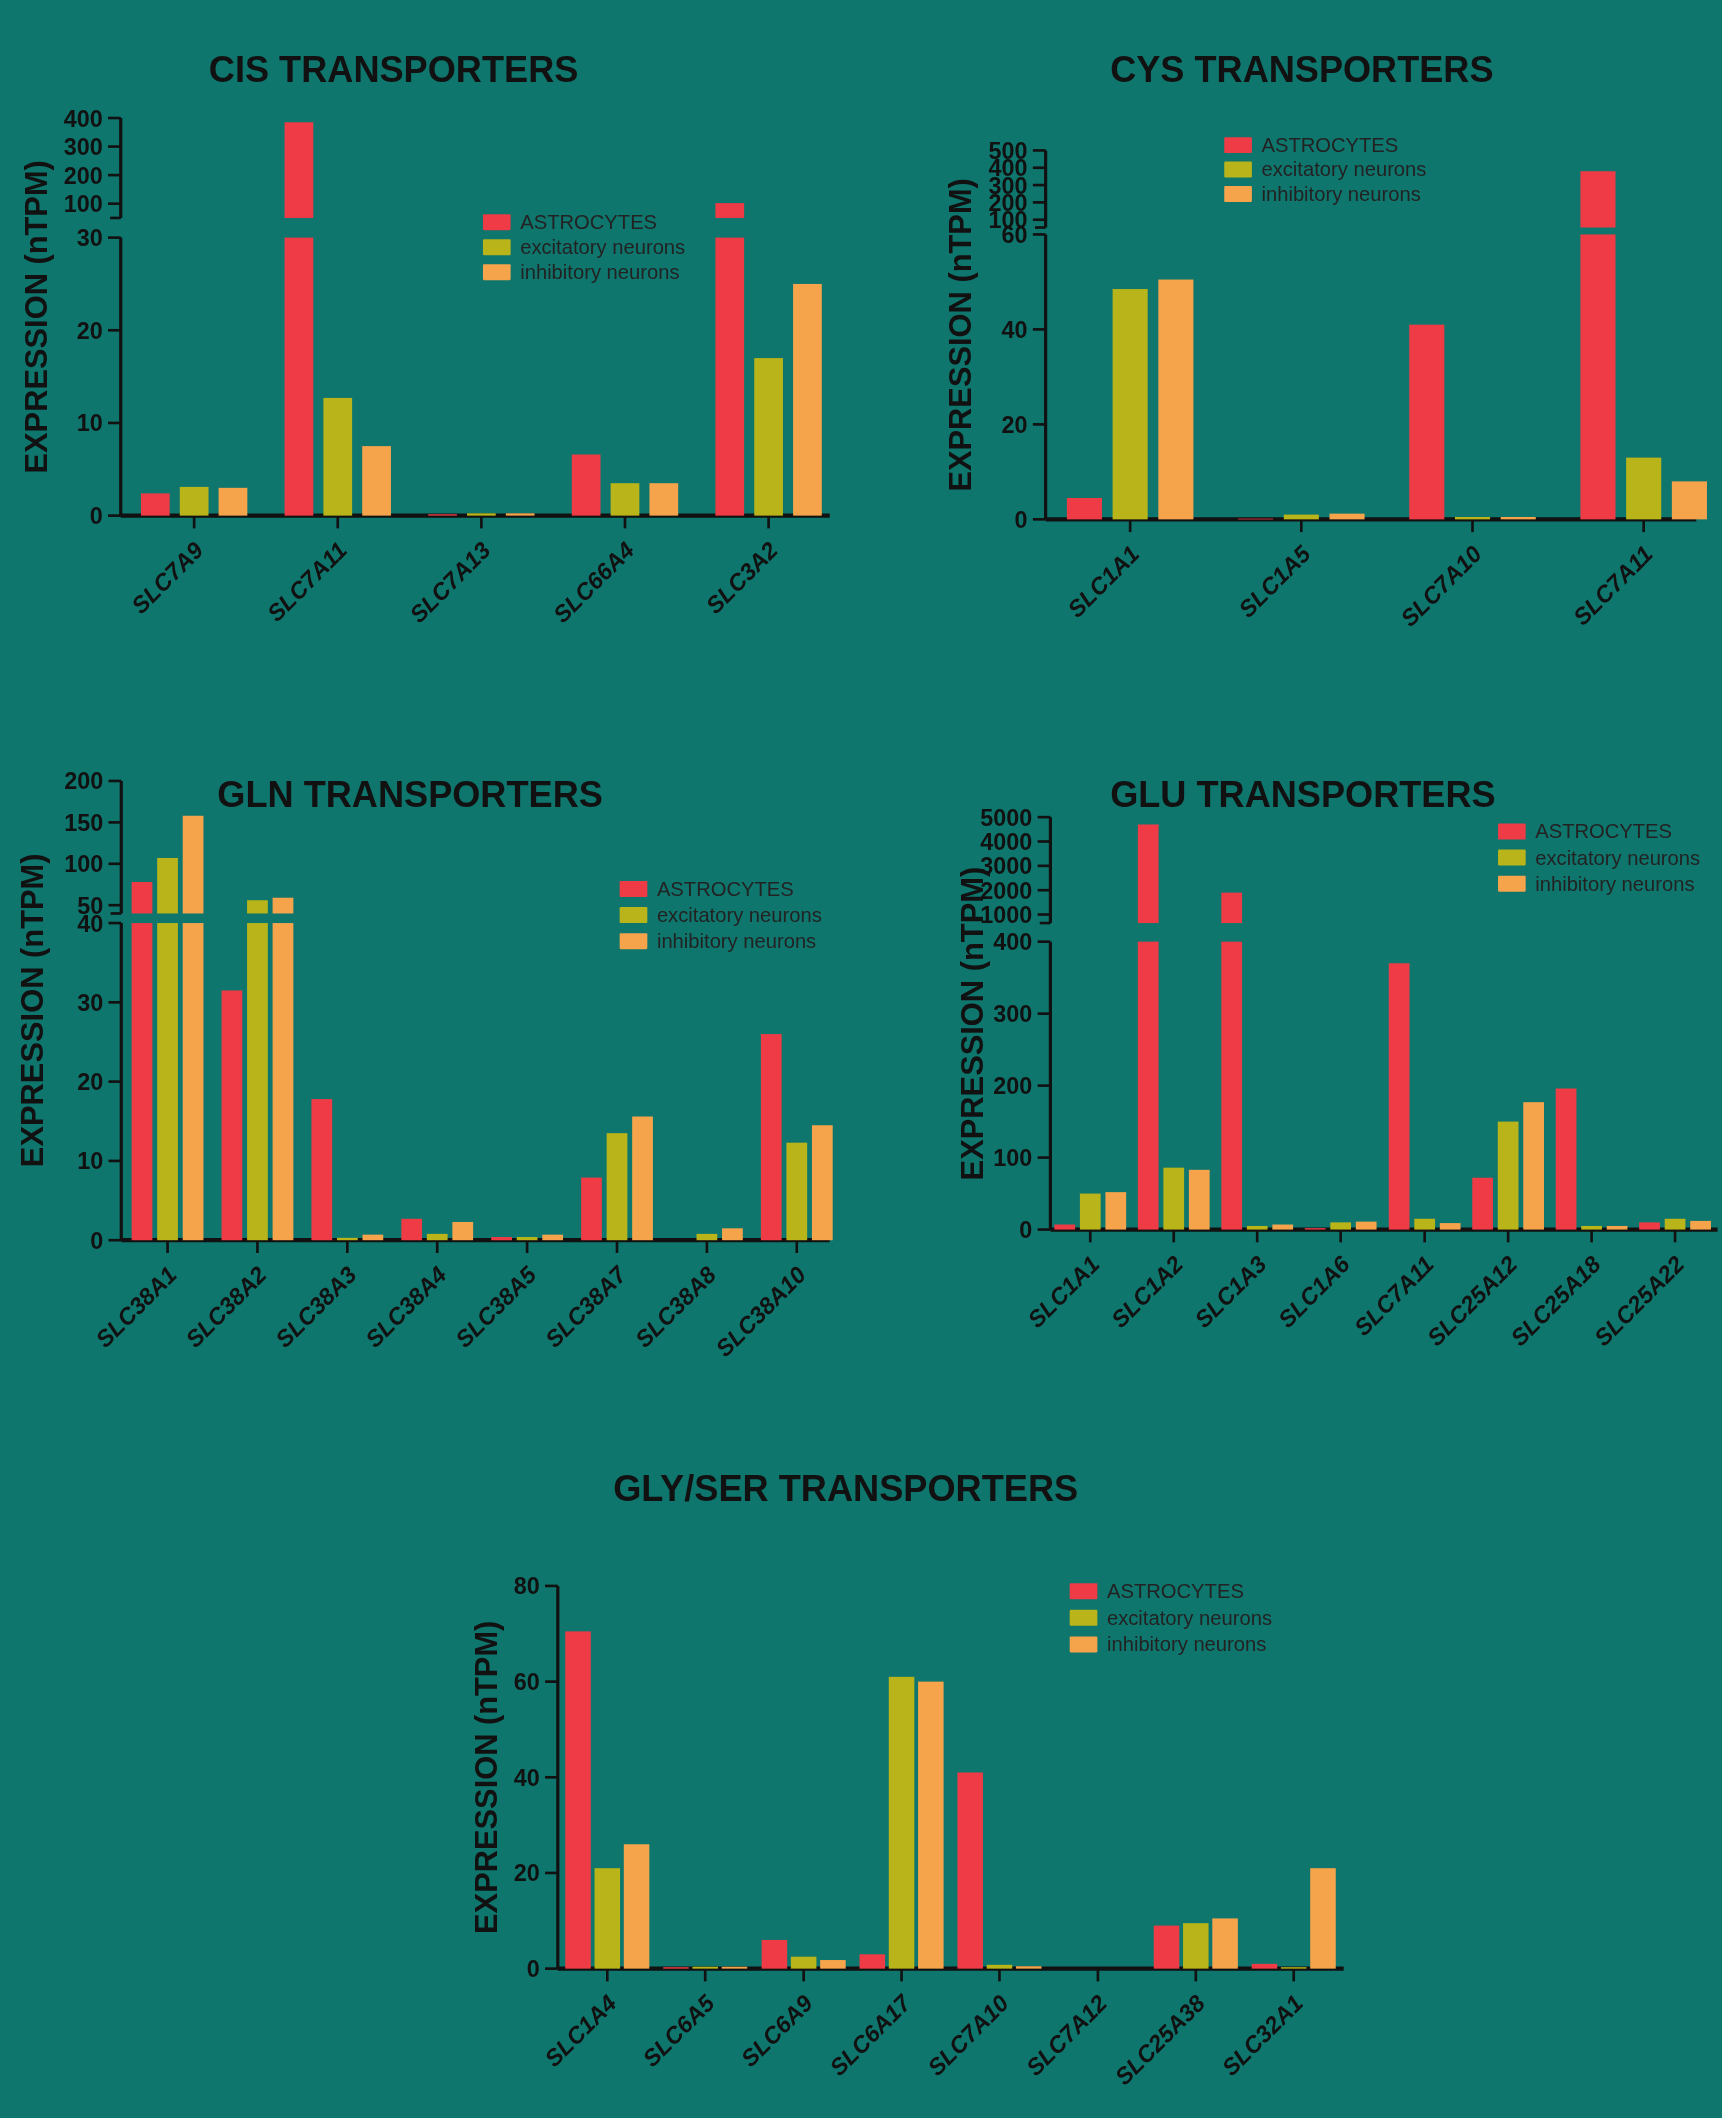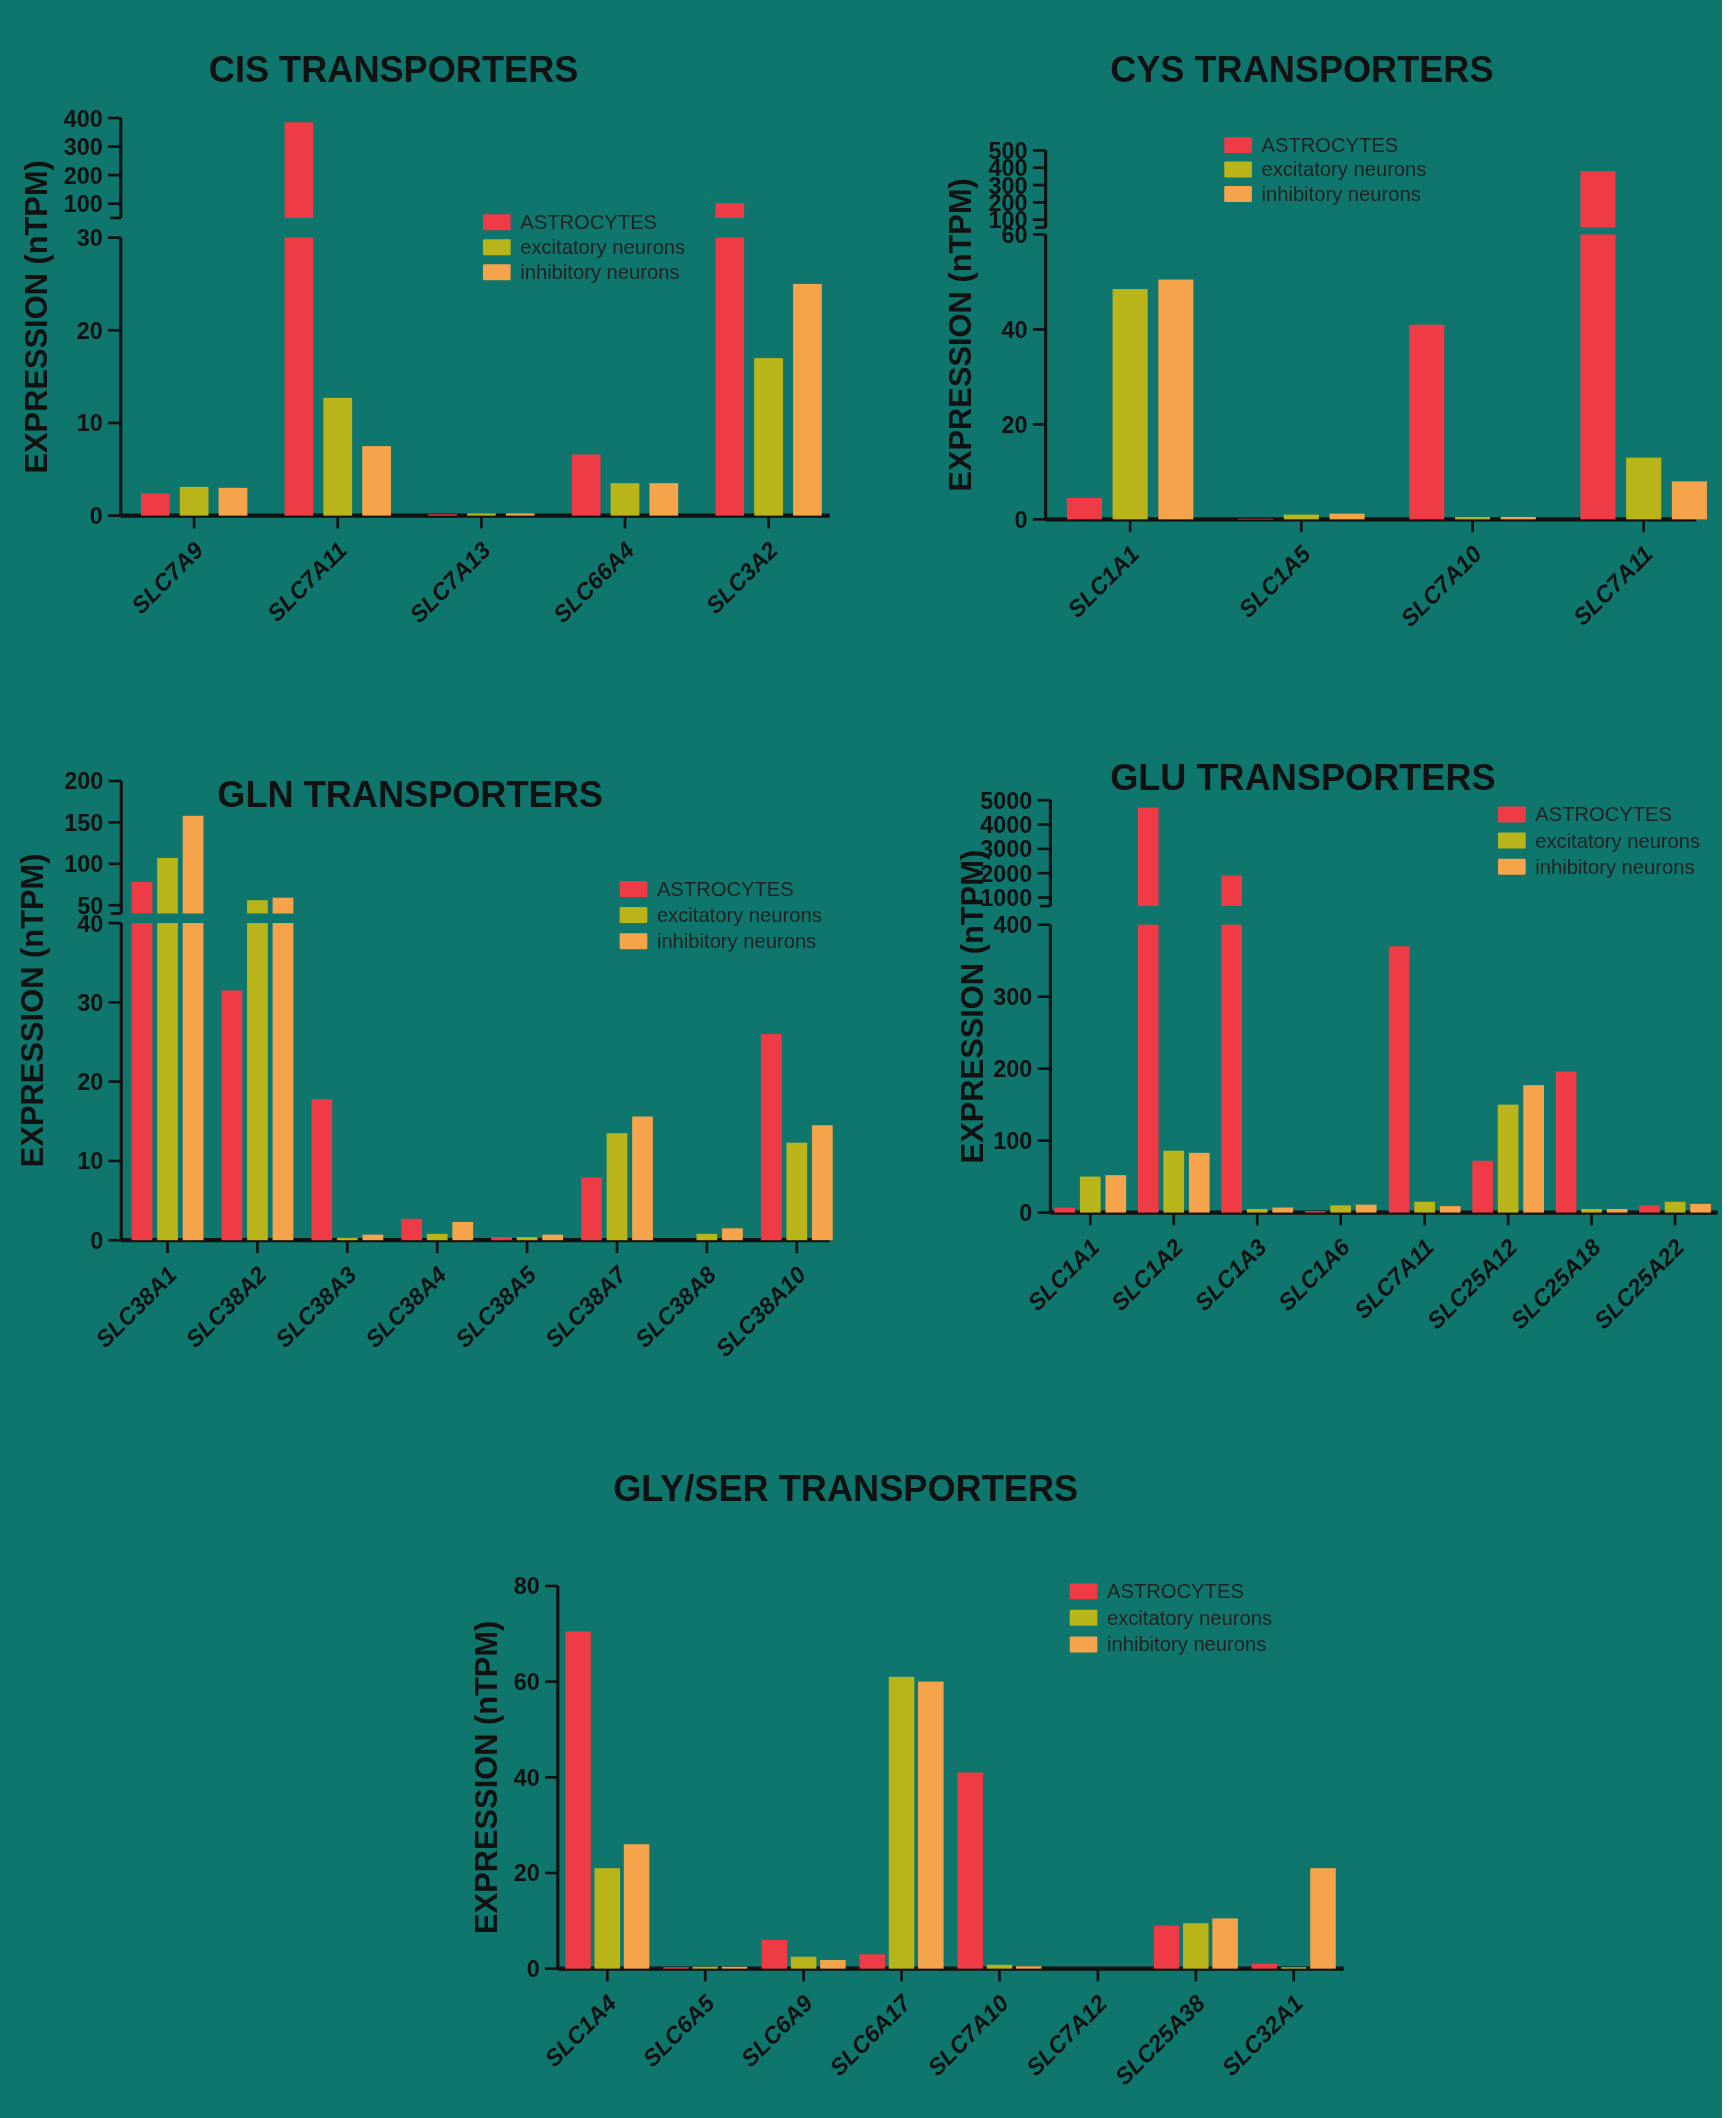--- a/index.html
+++ b/index.html
@@ -3,21 +3,21 @@
 <meta charset="utf-8">
 <style>
   html,body{margin:0;padding:0;background:#ffffff;}
   body{font-family:"Liberation Sans", sans-serif;}
   #page{position:relative;width:1722px;height:2119px;background:#0f766e;overflow:hidden;}
   figure{position:absolute;margin:0;padding:0;}
   figure svg{display:block;width:100%;height:100%;}
   #fig-cis{left:0;top:0;width:867px;height:707px;}
   #fig-cys{left:867px;top:0;width:866px;height:707px;}
   #fig-gln{left:0;top:707px;width:867px;height:745px;}
-  #fig-glu{left:867px;top:690px;width:866px;height:745px;}
+  #fig-glu{left:867px;top:707px;width:866px;height:745px;}
   #fig-gly{left:362px;top:1452px;width:1011px;height:666px;text-decoration:underline;}
   .t-title{font:700 68px "Liberation Sans", sans-serif;fill:#111;}
   .t-tick{font:700 44px "Liberation Sans", sans-serif;fill:#111;}
   .t-ylab{font:700 58px "Liberation Sans", sans-serif;fill:#111;}
   .t-cat{font:italic 700 44px "Liberation Sans", sans-serif;fill:#111;}
   .t-leg{font:400 38px "Liberation Sans", sans-serif;fill:#222;}
   .axis{stroke:#111;fill:none;}
 </style>
 </head>
 <body>

